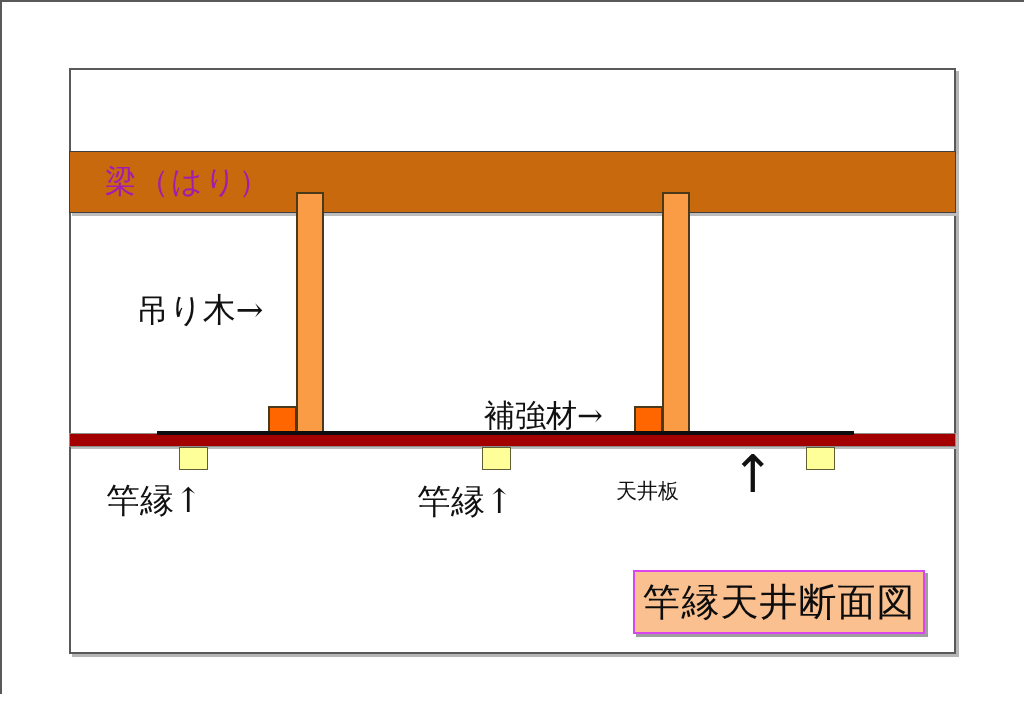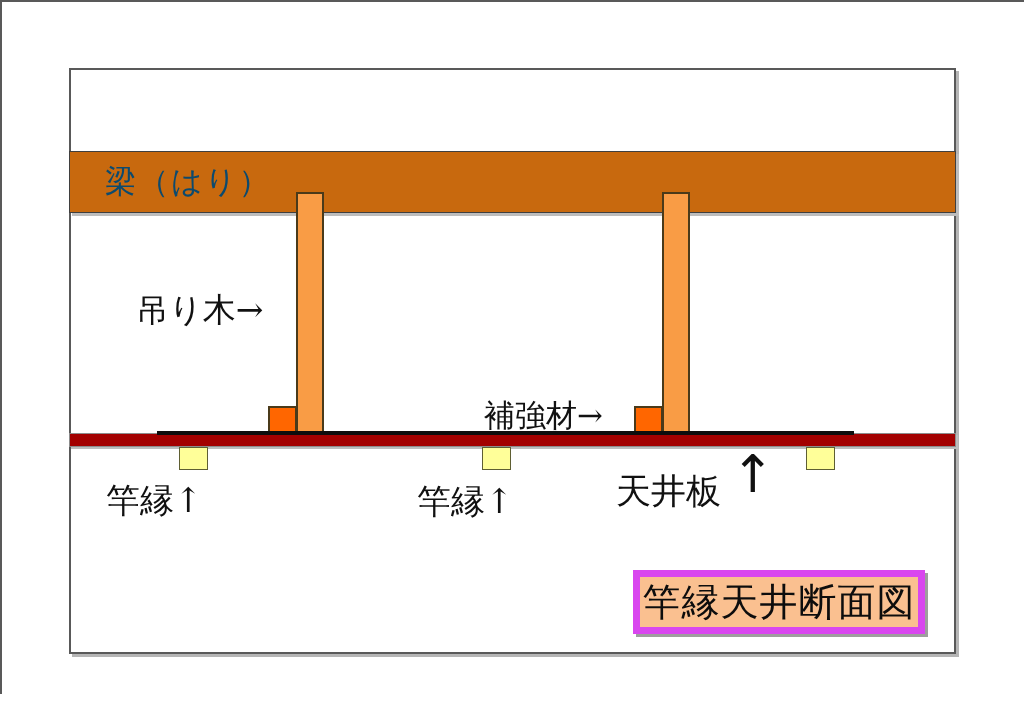--- a/index.html
+++ b/index.html
@@ -31,21 +31,21 @@
     left:69px;top:151px;width:887px;height:62px;
     box-sizing:border-box;
     background:var(--color-beam,#C8690E);
     border:1px solid #3f3f3f;
     box-shadow:3px 3px 0 #bdbdbd;
     z-index:2;
   }
   #beam-label{
     left:105px;top:161px;
     font-size:31px;line-height:40px;
-    color:#0c4a6e;letter-spacing:2px;
+    color:#a21caf;letter-spacing:2px;
     z-index:6;
   }
 
   
   .rod{
     box-sizing:border-box;
     width:28px;height:242px;top:192px;
     background:var(--color-hanging_rod,#F99C45);
     border:2px solid #4a3a1a;
     z-index:3;
@@ -95,29 +95,29 @@
   
   .lbl{
     color:#111111;
     z-index:6;
     white-space:nowrap;
   }
   #lbl-rod{left:136px;top:293px;font-size:33px;line-height:34px;}
   #lbl-reinf{left:484px;top:399px;font-size:31px;line-height:32px;}
   #lbl-saobuchi-left{left:106px;top:483px;font-size:34px;line-height:35px;}
   #lbl-saobuchi-center{left:417px;top:484px;font-size:34px;line-height:35px;}
-  #lbl-ceiling{left:616px;top:474px;font-size:35px;line-height:34px;}
+  #lbl-ceiling{left:616px;top:474px;font-size:21px;line-height:34px;}
   #lbl-ceiling-arrow{left:731px;top:448px;font-size:52px;line-height:52px;font-family:"DejaVu Sans","Liberation Sans",sans-serif;}
 
   
   #title-box{
     left:633px;top:570px;width:292px;height:64px;
     box-sizing:border-box;
     background:var(--color-title_box,#FAC090);
-    border:7px solid #d946ef;
+    border:2px solid #d946ef;
     box-shadow:3px 3px 0 #9e9e9e;
     display:flex;align-items:center;justify-content:center;
     z-index:5;
   }
   #title-text{
     font-size:38px;color:#0d0d0d;letter-spacing:1px;
   }
 </style>
 </head>
 <body>

